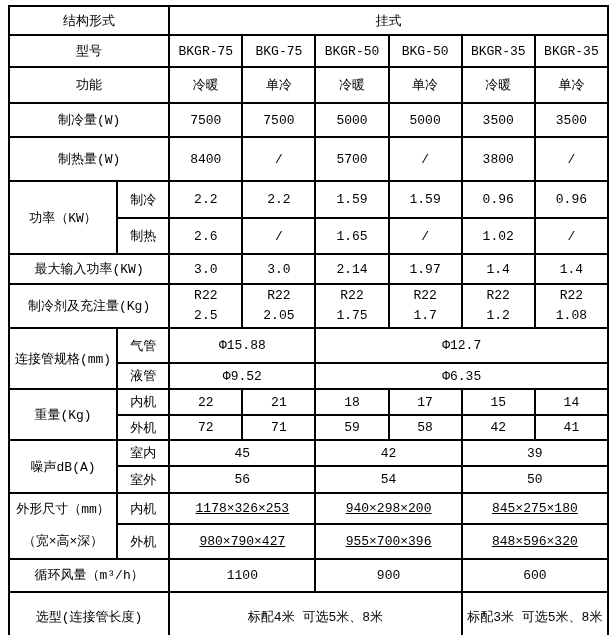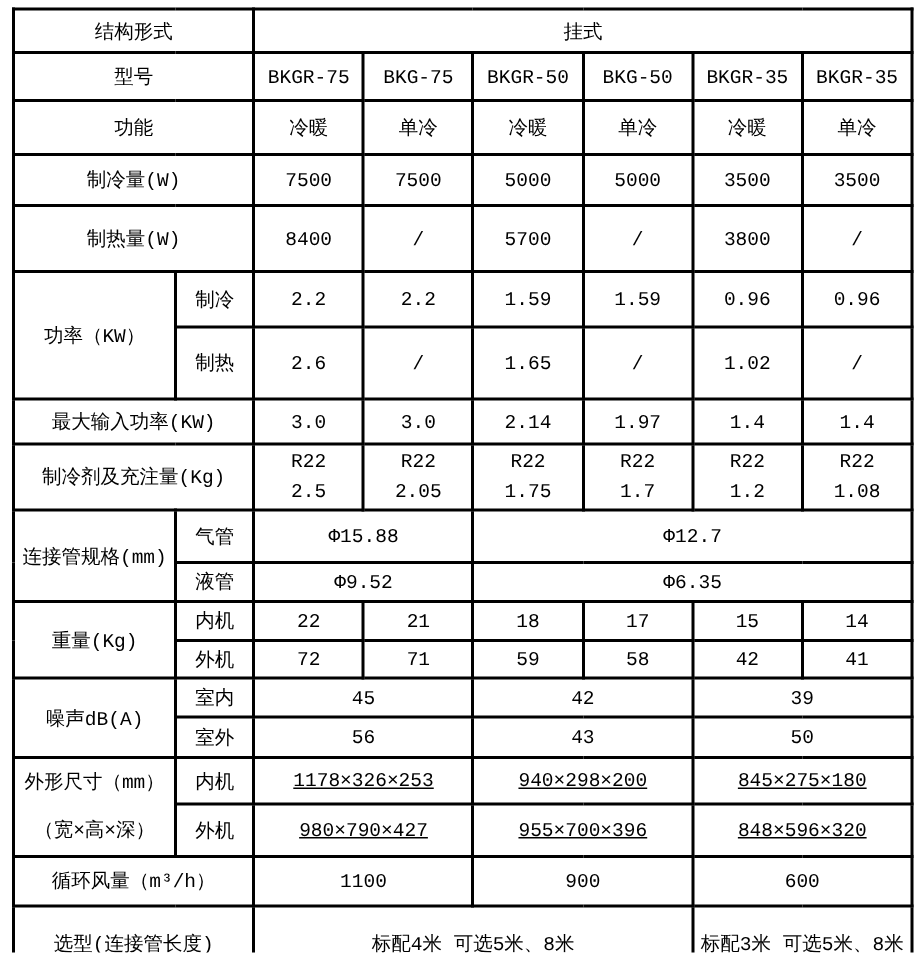--- a/index.html
+++ b/index.html
@@ -36,21 +36,21 @@
   }
   .multiline { white-space: pre-line; line-height: 1.55; }
   .label-multi { white-space: pre-line; line-height: 2.45; }
   .dims { font-size: 11.5px; letter-spacing: 0; text-decoration: underline; }
   tr.r0  { height: 29px; }
   tr.r1  { height: 32px; margin-left: 29px; }
   tr.r2  { height: 36px; }
   tr.r3  { height: 34px; }
   tr.r4  { height: 44px; border-radius: 12px; }
   tr.r5  { height: 37px; }
-  tr.r6  { height: 48px; }
+  tr.r6  { height: 36px; }
   tr.r7  { height: 30px; }
   tr.r8  { height: 44px; }
   tr.r9  { height: 35px; }
   tr.r10 { height: 26px; }
   tr.r11 { height: 26px; }
   tr.r12 { height: 25px; }
   tr.r13 { height: 26px; }
   tr.r14 { height: 27px; border-radius: 10px; }
   tr.r15 { height: 31px; }
   tr.r16 { height: 34px; }
@@ -208,21 +208,21 @@
       <th rowspan="2">噪声dB(A)</th>
       <th>室内</th>
       <td colspan="2">45</td>
       <td colspan="2">42</td>
       <td colspan="2">39</td>
     </tr>
 
     <tr class="r14">
       <th>室外</th>
       <td colspan="2">56</td>
-      <td colspan="2">43</td>
+      <td colspan="2">54</td>
       <td colspan="2">50</td>
     </tr>
 
     <tr class="r15">
       <th rowspan="2" class="label-multi">外形尺寸（mm）
 （宽×高×深）</th>
       <th>内机</th>
       <td colspan="2" class="dims">1178×326×253</td>
       <td colspan="2" class="dims">940×298×200</td>
       <td colspan="2" class="dims">845×275×180</td>

